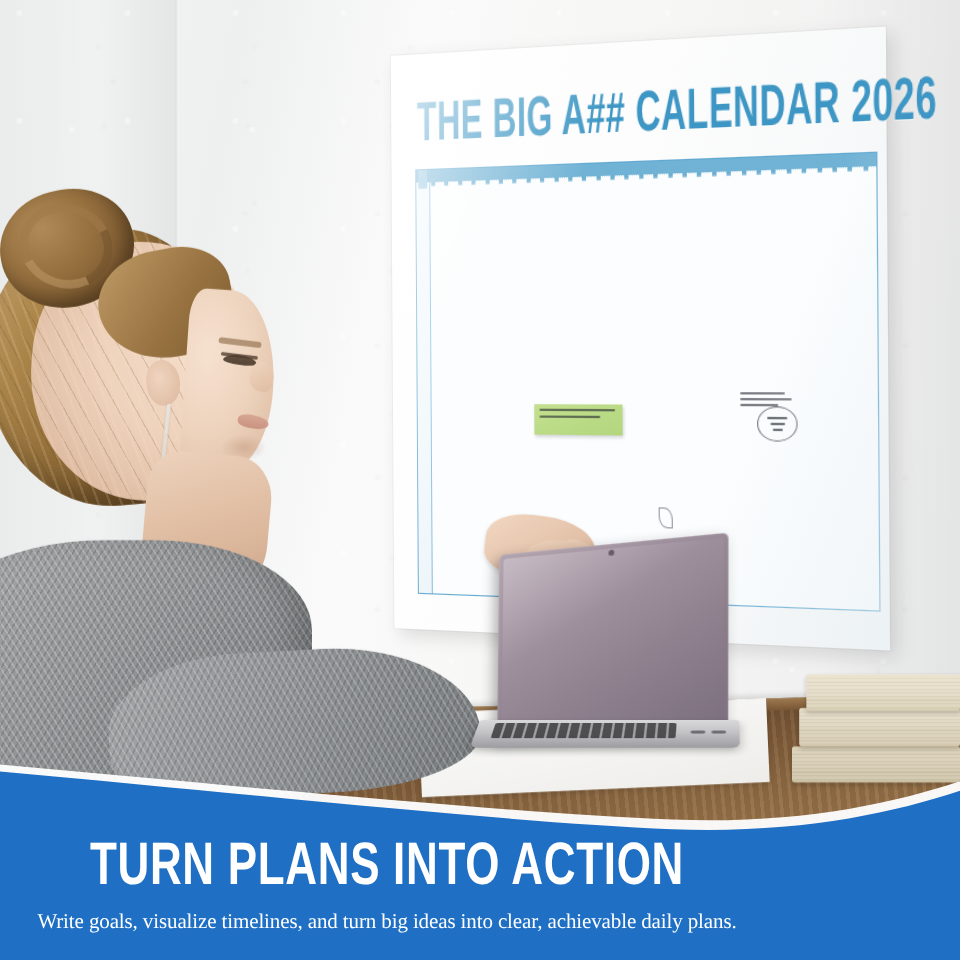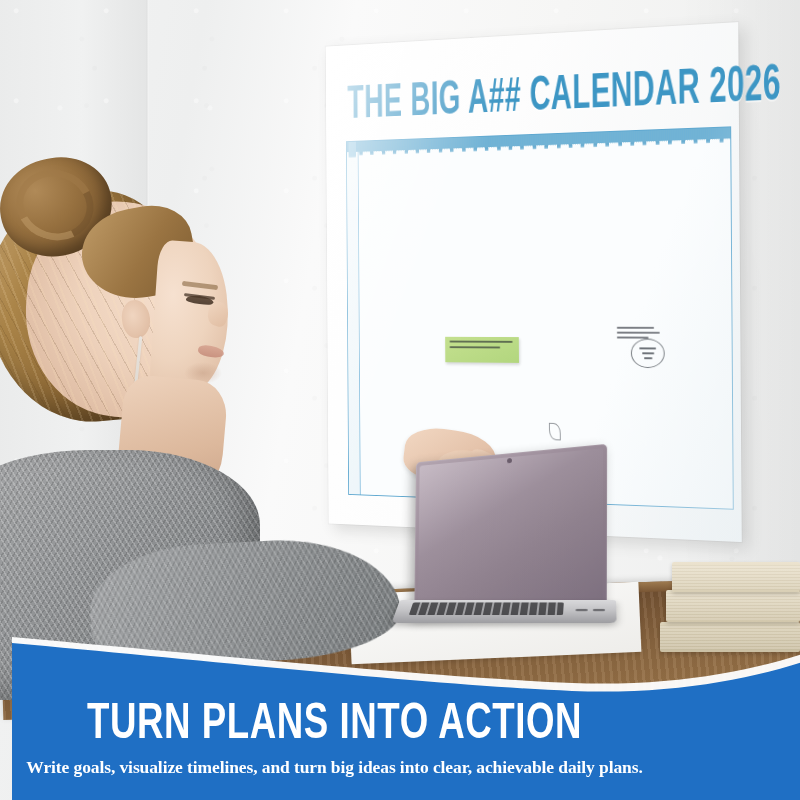--- a/index.html
+++ b/index.html
@@ -375,39 +375,39 @@
     border-radius:2px;
     box-shadow:0 2px 4px rgba(0,0,0,.18);
   }
   .book .pages {
     position:absolute; left:0; right:0; top:3px; bottom:2px;
     background:repeating-linear-gradient(180deg, rgba(0,0,0,.05) 0 1px, rgba(255,255,255,.25) 1px 3px);
     opacity:.55;
   }
 
   
-  .banner { position:absolute; left:12px; bottom:0; width:645px; height:175px; z-index:40; }
+  .banner { position:absolute; left:0; bottom:0; width:645px; height:175px; z-index:40; }
   .banner svg { position:absolute; left:0; top:0; }
   .banner-content {
     position:absolute; left:0; right:0; bottom:22px;
     text-align:center; z-index:2;
   }
   .banner-head {
     font-family:"Liberation Sans", sans-serif;
     font-weight:bold;
     font-size:39px;
     color:#ffffff;
     letter-spacing:0.6px;
     transform:scaleY(1.28) scaleX(0.94);
     margin-bottom:14px;
     white-space:nowrap;
   }
   .banner-sub {
     font-family:"Liberation Serif", serif;
-    font-weight:bold;
+    font-weight:normal;
     font-size:17.5px;
     color:#ffffff;
     letter-spacing:-0.1px;
     white-space:nowrap;
   }
 </style>
 </head>
 <body>
 
 <div id="scene">

